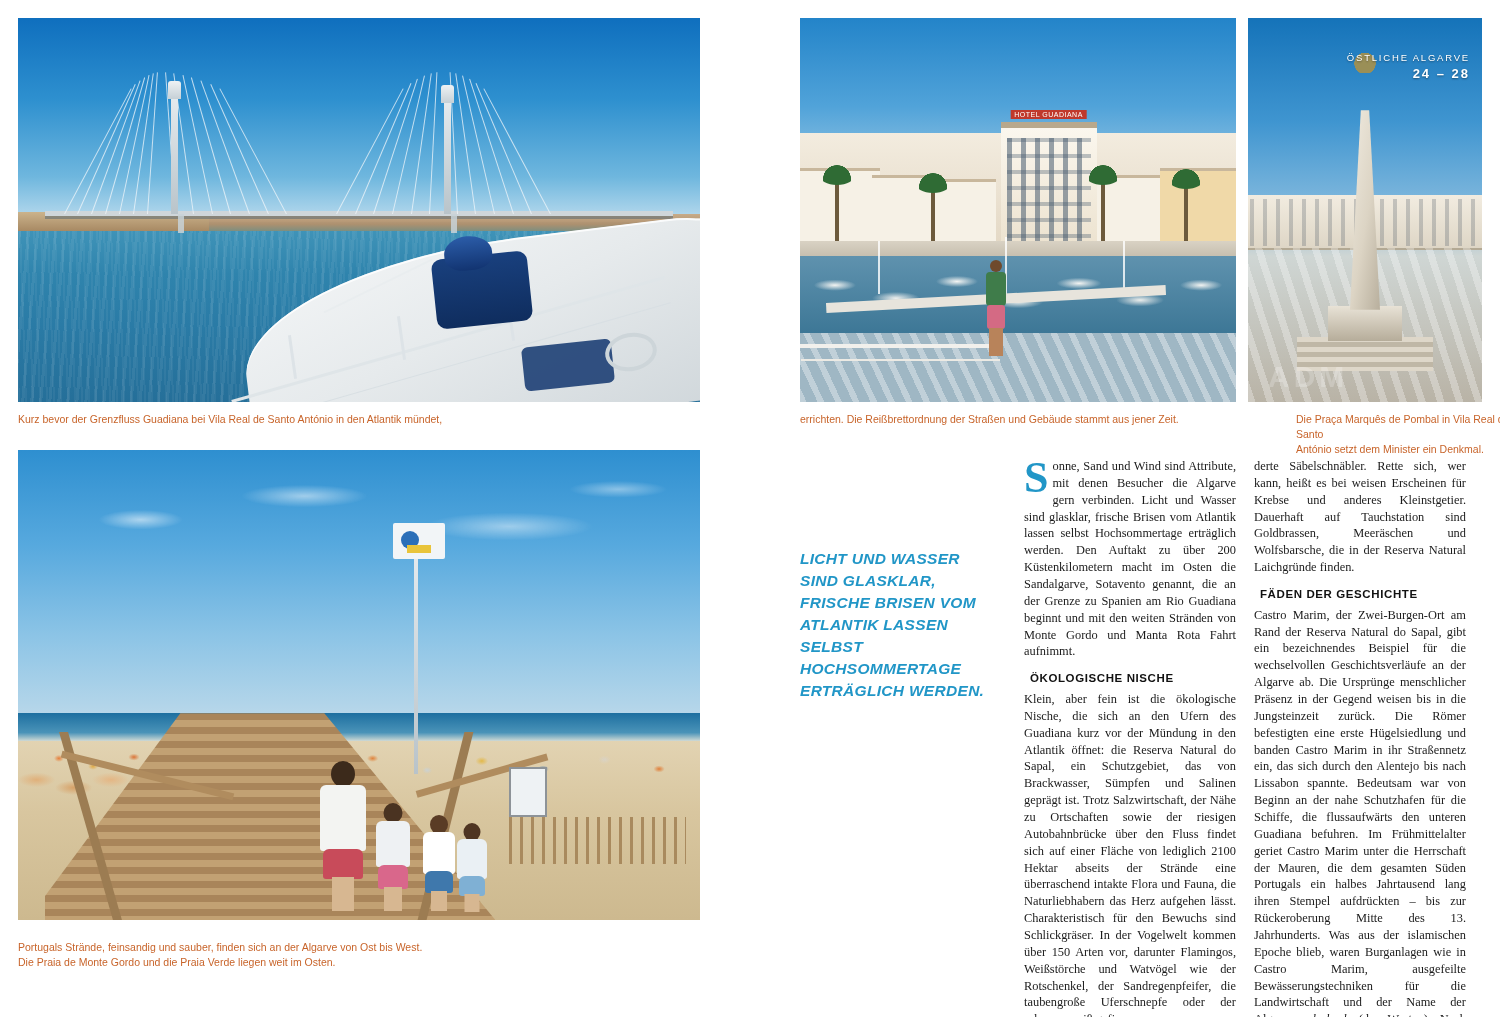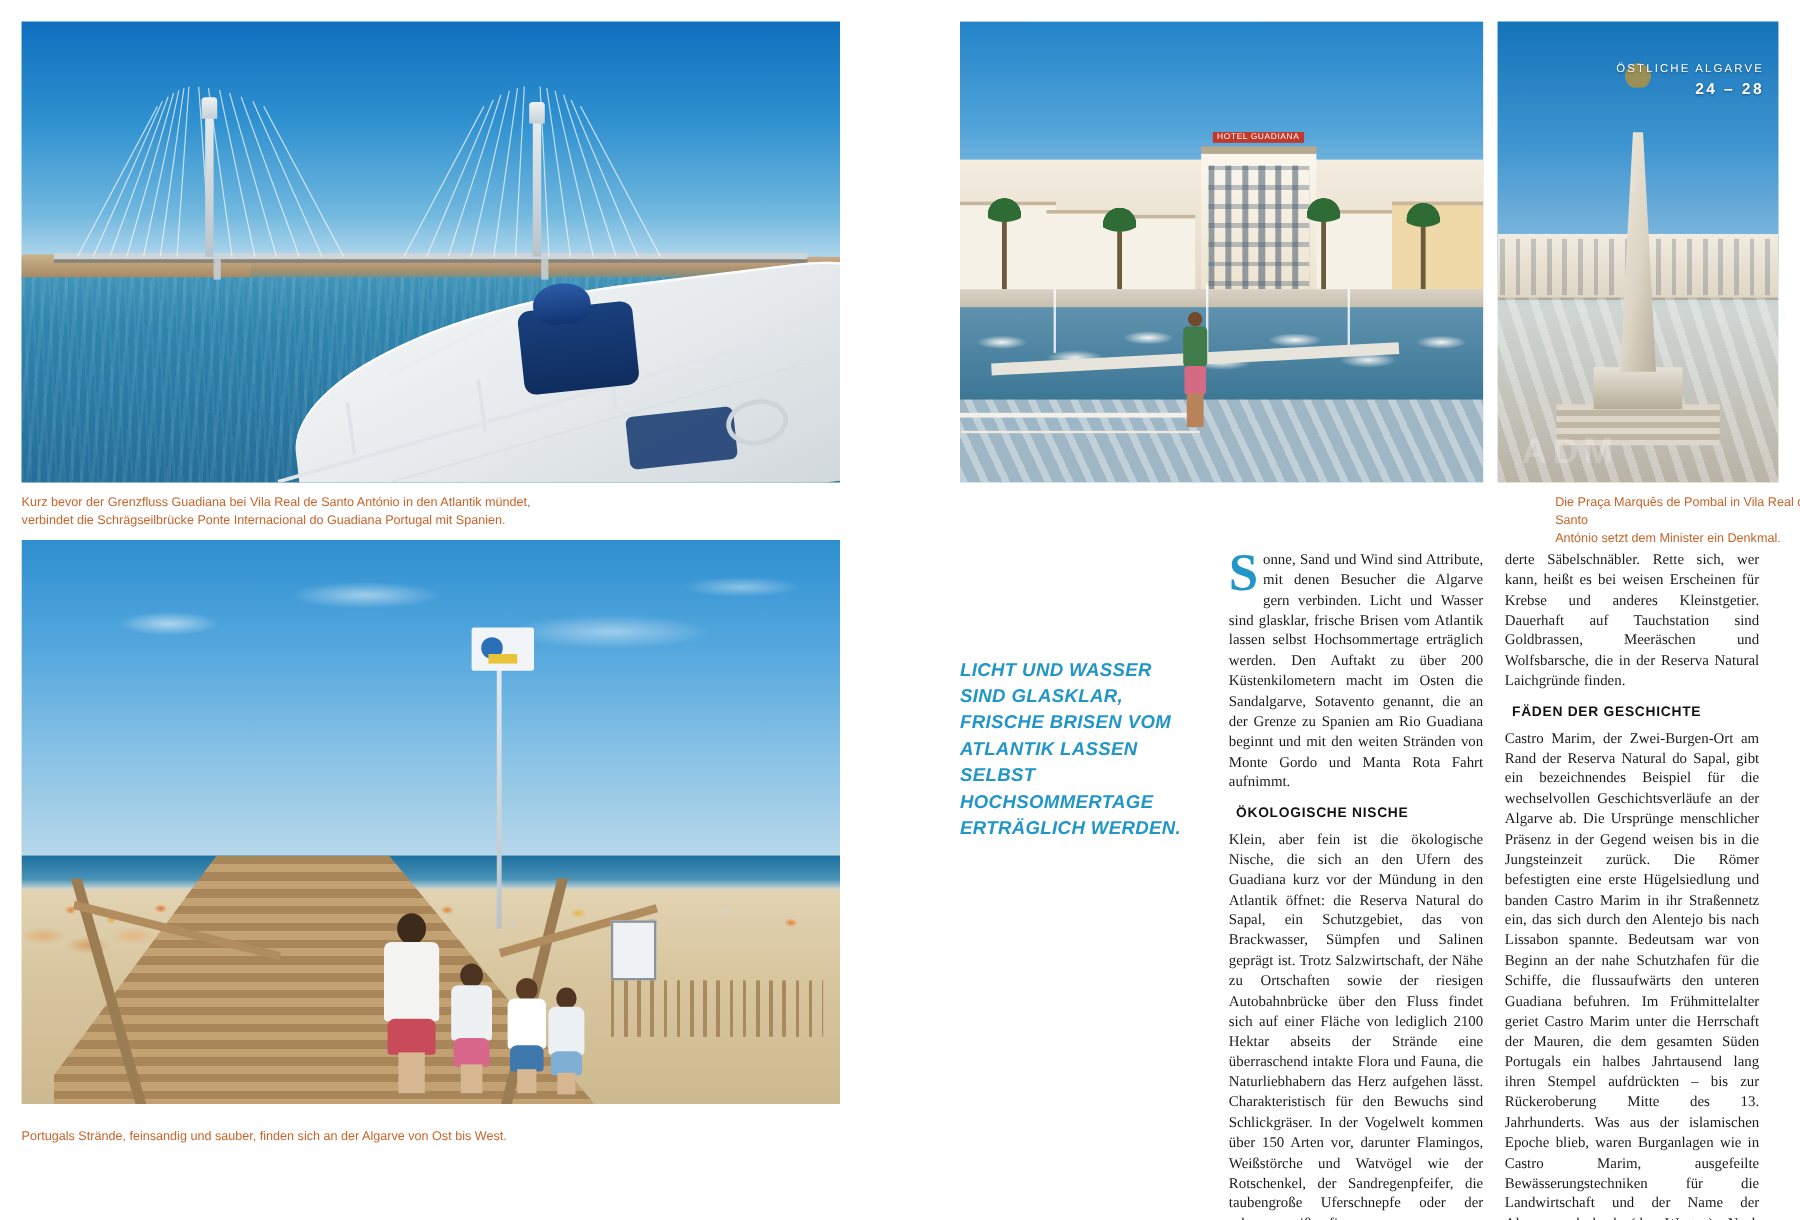--- a/index.html
+++ b/index.html
@@ -506,21 +506,20 @@
     <div class="rail-post" style="left:56%;bottom:11%;transform:rotate(-8deg)"></div>
     <div class="rail-post" style="left:72%;bottom:16%;transform:rotate(-8deg)"></div>
     <div class="rope"></div>
     <div class="winch"></div>
     <div class="hatch"></div>
     <div class="ring"></div>
   </div>
 
   <div class="caption" id="caption-bridge">
     <span class="line">Kurz bevor der Grenzfluss Guadiana bei Vila Real de Santo António in den Atlantik mündet,</span>
-    <span class="line">verbindet die Schrägseilbrücke Ponte Internacional do Guadiana Portugal mit Spanien.</span>
   </div>
 
   <div class="photo" id="photo-beach">
     <div class="sky"></div>
     <div class="clouds"></div>
     <div class="sea"></div>
     <div class="sand"></div>
     <div class="umbrellas"></div>
     <div class="crowd"></div>
     <div class="flagpole"></div>
@@ -556,20 +555,21 @@
         <span class="head" style="top:0;width:17px;height:18px;background:#4f3522"></span>
         <span class="body" style="top:16px;width:30px;height:40px;background:#eaf0f4"></span>
         <span class="body" style="top:53px;width:26px;height:20px;background:#7fb0d4"></span>
         <span class="legs" style="top:71px;width:15px;height:18px"></span>
       </div>
     </div>
   </div>
 
   <div class="caption" id="caption-beach">
     <span class="line">Portugals Strände, feinsandig und sauber, finden sich an der Algarve von Ost bis West.</span>
+    <span class="line">Die Praia de Monte Gordo und die Praia Verde liegen weit im Osten.</span>
   </div>
 
   <div class="photo" id="photo-harbour">
     <div class="sky"></div>
     <div class="townrow"></div>
     <div class="bldg" style="left:0;width:80px;height:19%;top:39%"></div>
     <div class="bldg" style="left:72px;width:70px;height:17%;top:41%"></div>
     <div class="bldg" style="left:136px;width:60px;height:16%;top:42%"></div>
     <div class="bldg" style="left:292px;width:74px;height:17%;top:41%"></div>
     <div class="bldg" style="left:360px;width:76px;height:19%;top:39%;background:#f0d9a8"></div>
@@ -592,20 +592,21 @@
     <div class="railing"></div>
     <div class="man">
       <span class="head"></span>
       <span class="shirt"></span>
       <span class="shorts"></span>
       <span class="legs"></span>
     </div>
   </div>
 
   <div class="caption" id="caption-harbour">
+    <span class="line">errichten. Die Reißbrettordnung der Straßen und Gebäude stammt aus jener Zeit.</span>
   </div>
 
   <div class="photo" id="photo-monument">
     <div class="sky"></div>
     <div class="bldgs"></div>
     <div class="plaza"></div>
     <div class="steps"></div>
     <div class="pedestal"></div>
     <div class="obelisk"></div>
     <div class="crown"></div>

